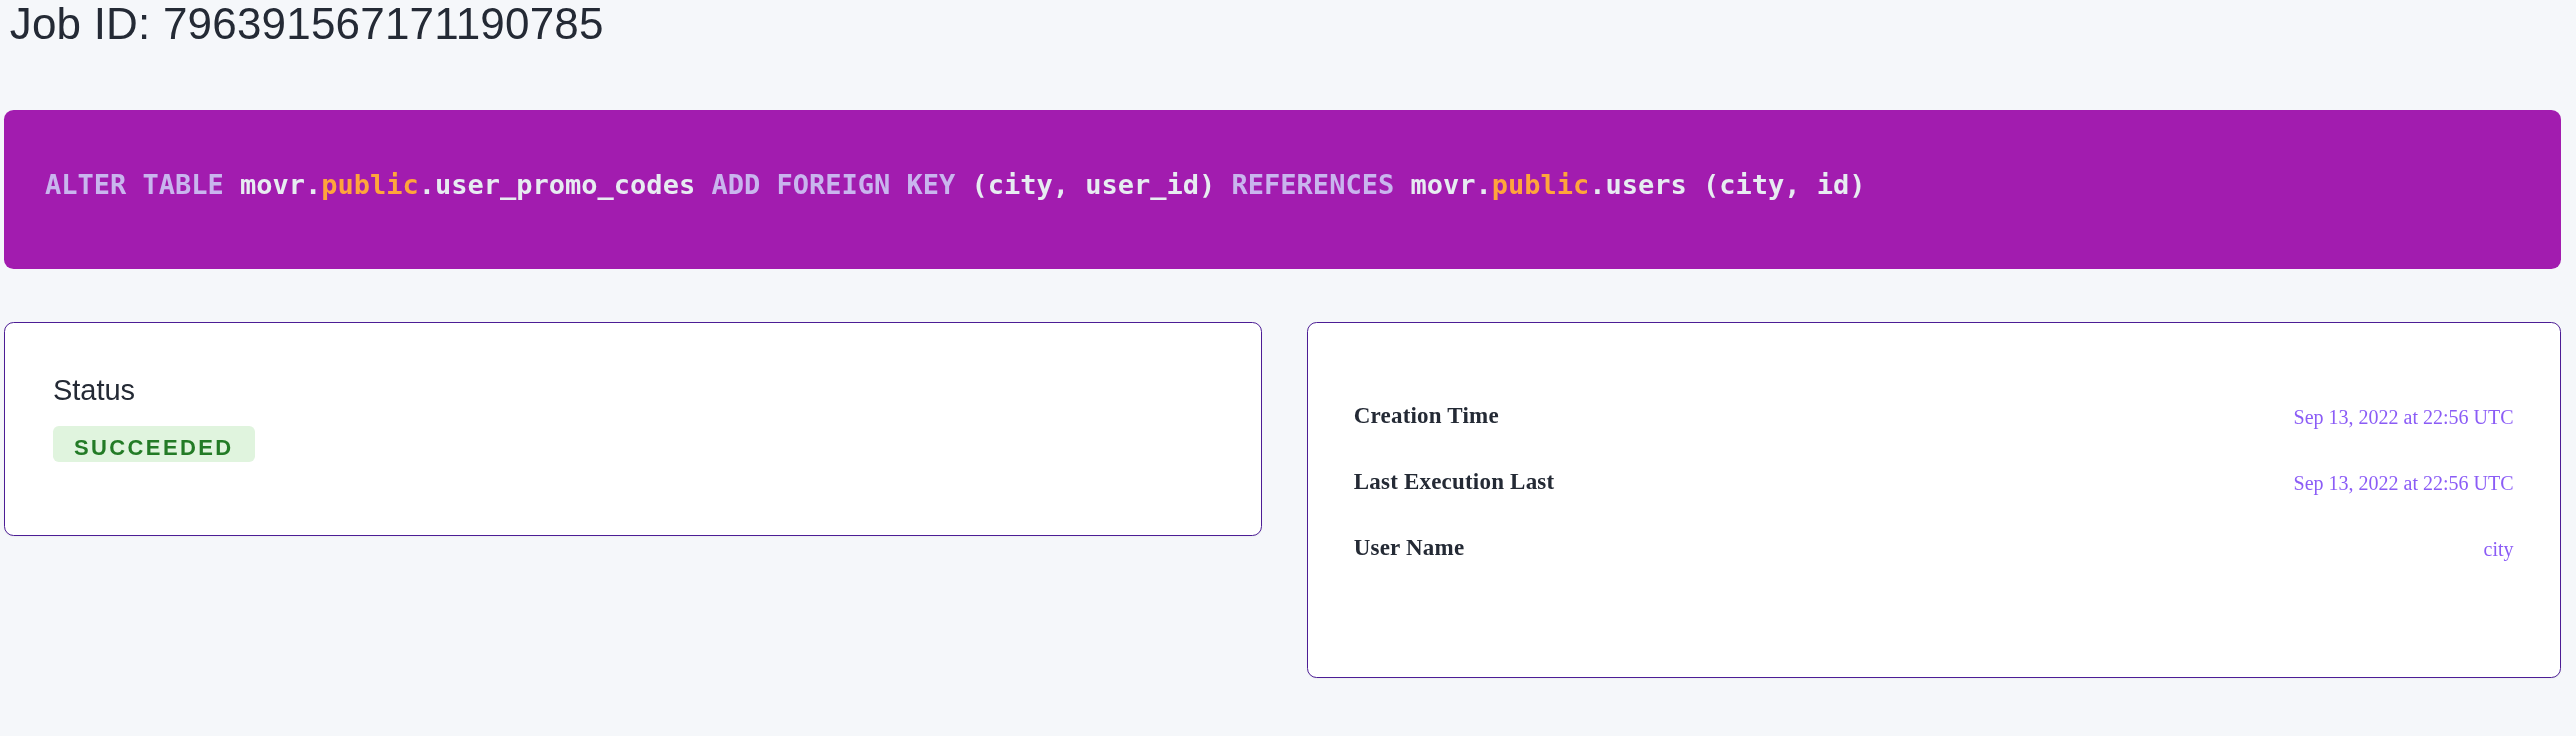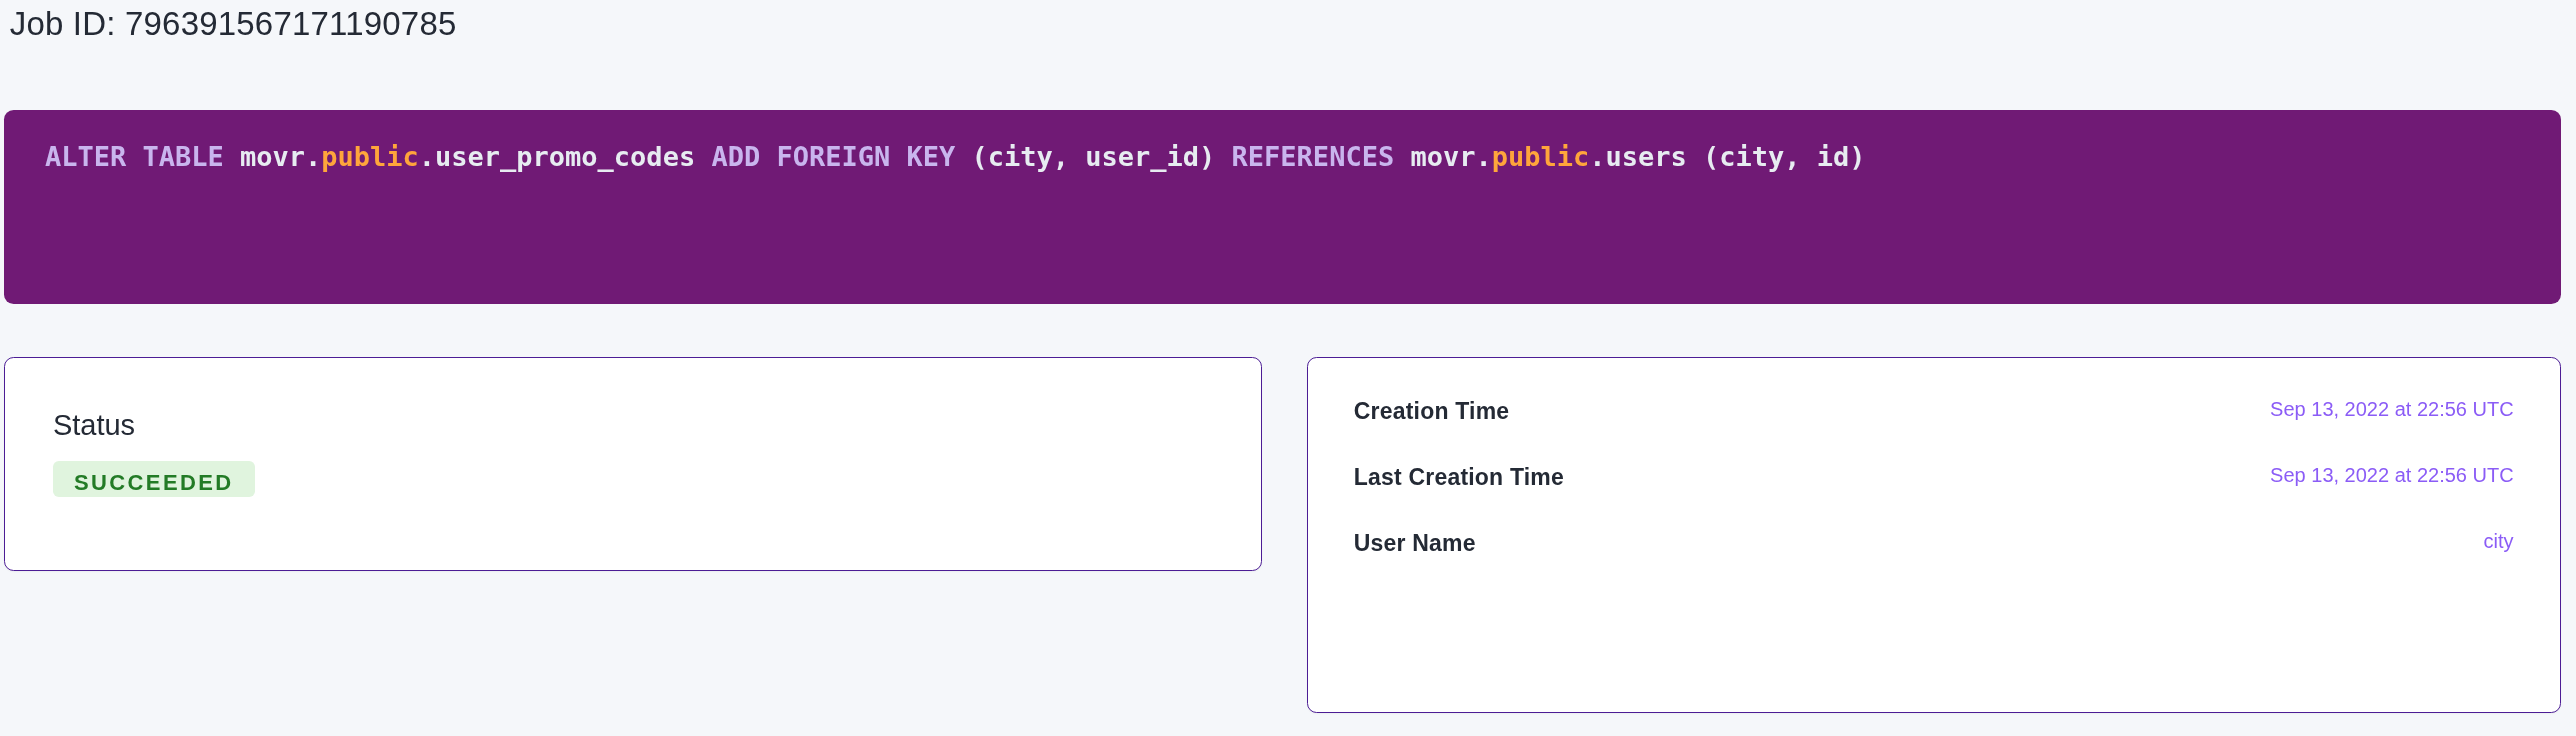--- a/index.html
+++ b/index.html
@@ -11,32 +11,32 @@
     overflow: hidden;
   }
   .page {
     padding: 1.9px 15.4px 0 3.9px;
     width: 100%;
     height: 100%;
   }
   .page-title {
     margin-left: 5.8px;
     padding-top: 1.9px;
-    font-size: 33px;
+    font-size: 44px;
     line-height: 39px;
     font-weight: 400;
     color: #242a35;
     letter-spacing: 0.2px;
   }
   .sql-box {
     margin-top: 67px;
-    height: 194px;
-    background: #701a75;
+    height: 159px;
+    background: #a21caf;
     border-radius: 9.6px;
-    padding: 28px 41px;
+    padding: 56px 41px;
     overflow: hidden;
   }
   .sql-code {
     font-family: "DejaVu Sans Mono", "Liberation Mono", monospace;
     font-size: 27px;
     line-height: 37px;
     font-weight: 700;
     white-space: pre;
     letter-spacing: 0;
   }
@@ -80,22 +80,23 @@
     letter-spacing: 2.4px;
     text-transform: uppercase;
   }
   .details-card {
     height: 356px;
     padding: 40px 46px;
   }
   .detail-row {
     height: 66px;
     display: flex;
-    align-items: flex-start;
+    align-items: flex-end;
     justify-content: space-between;
+    font-family: Liberation Serif, serif;
   }
   .detail-label {
     font-size: 23px;
     font-weight: 700;
     color: #242a35;
     letter-spacing: 0.2px;
   }
   .detail-value {
     font-size: 20px;
     font-weight: 400;
@@ -120,21 +121,21 @@
       <div class="status-title">Status</div>
       <span class="status-badge">SUCCEEDED</span>
     </div>
 
     <div class="card details-card">
       <div class="detail-row">
         <span class="detail-label">Creation Time</span>
         <span class="detail-value">Sep 13, 2022 at 22:56 UTC</span>
       </div>
       <div class="detail-row">
-        <span class="detail-label">Last Creation Time</span>
+        <span class="detail-label">Last Execution Last</span>
         <span class="detail-value">Sep 13, 2022 at 22:56 UTC</span>
       </div>
       <div class="detail-row">
         <span class="detail-label">User Name</span>
         <span class="detail-value">city</span>
       </div>
     </div>
 
   </div>
 

